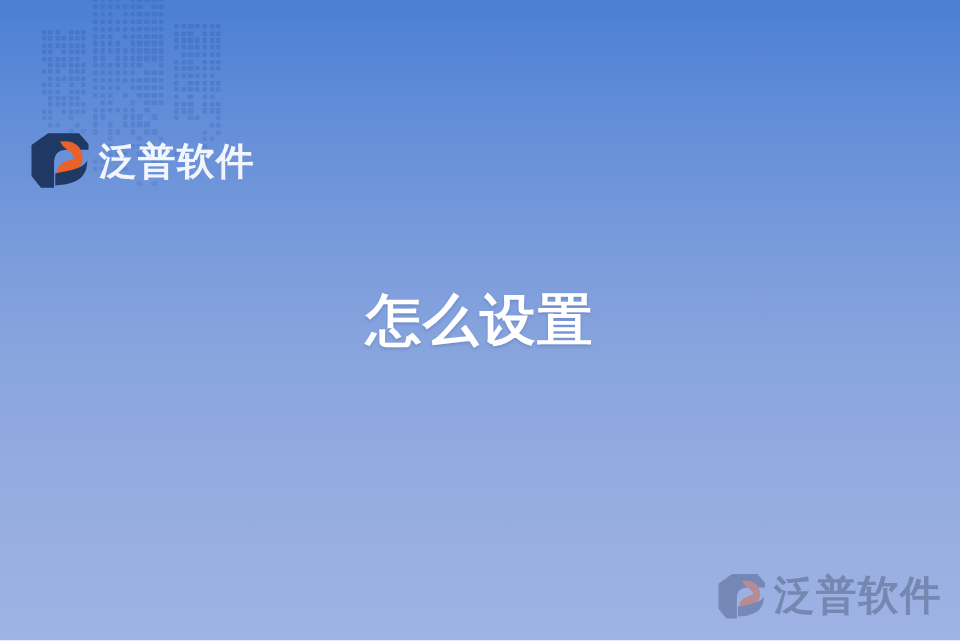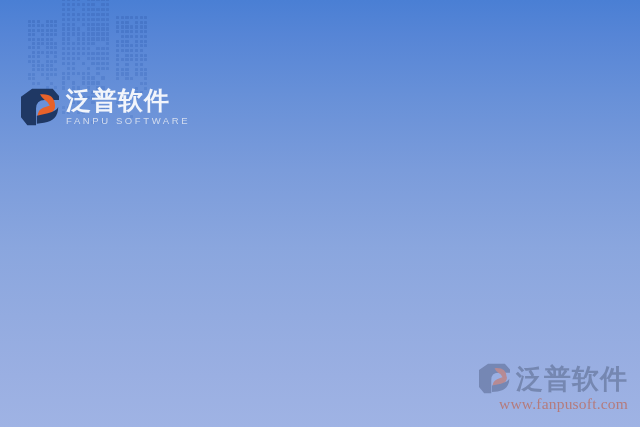--- a/index.html
+++ b/index.html
@@ -518,33 +518,32 @@
 
   <div id="logo-lockup">
     <svg id="logo-mark" viewBox="0 0 100 96">
       <path d="M30 2 L82 2 L98 20 L98 30 L62 30 Q40 30 40 52 L40 94 L18 94 L2 74 L2 22 Z" fill="#1f3864"></path>
       <path d="M50 16 Q86 12 88 44 Q88 58 74 62 Q80 40 62 30 Q54 25 50 16 Z" fill="#e8622a"></path>
       <path d="M88 44 Q88 62 68 68 L44 72 Q44 56 58 50 Q76 42 88 44 Z" fill="#e8622a"></path>
       <path d="M96 48 Q96 82 60 88 L42 90 L42 70 L70 64 Q92 58 96 48 Z" fill="#1f3864"></path>
     </svg>
     <div id="logo-text-block">
       <div id="logo-cn">泛普软件</div>
-      <div id="logo-en">FANPU SOFTWARE</div>
     </div>
   </div>
 
   <div id="headline">
+    <span class="hl-line">怎么设置</span>
   </div>
 
   <div id="watermark">
     <div id="wm-row">
       <svg id="wm-mark" viewBox="0 0 100 96">
         <path d="M30 2 L82 2 L98 20 L98 30 L62 30 Q40 30 40 52 L40 94 L18 94 L2 74 L2 22 Z" fill="#55648c"></path>
         <path d="M50 16 Q86 12 88 44 Q88 58 74 62 Q80 40 62 30 Q54 25 50 16 Z" fill="#d06a4e"></path>
         <path d="M88 44 Q88 62 68 68 L44 72 Q44 56 58 50 Q76 42 88 44 Z" fill="#d06a4e"></path>
         <path d="M96 48 Q96 82 60 88 L42 90 L42 70 L70 64 Q92 58 96 48 Z" fill="#55648c"></path>
       </svg>
       <div id="wm-cn">泛普软件</div>
     </div>
-    <div id="wm-url">www.fanpusoft.com</div>
   </div>
 
 </div>
 
 </body></html>

